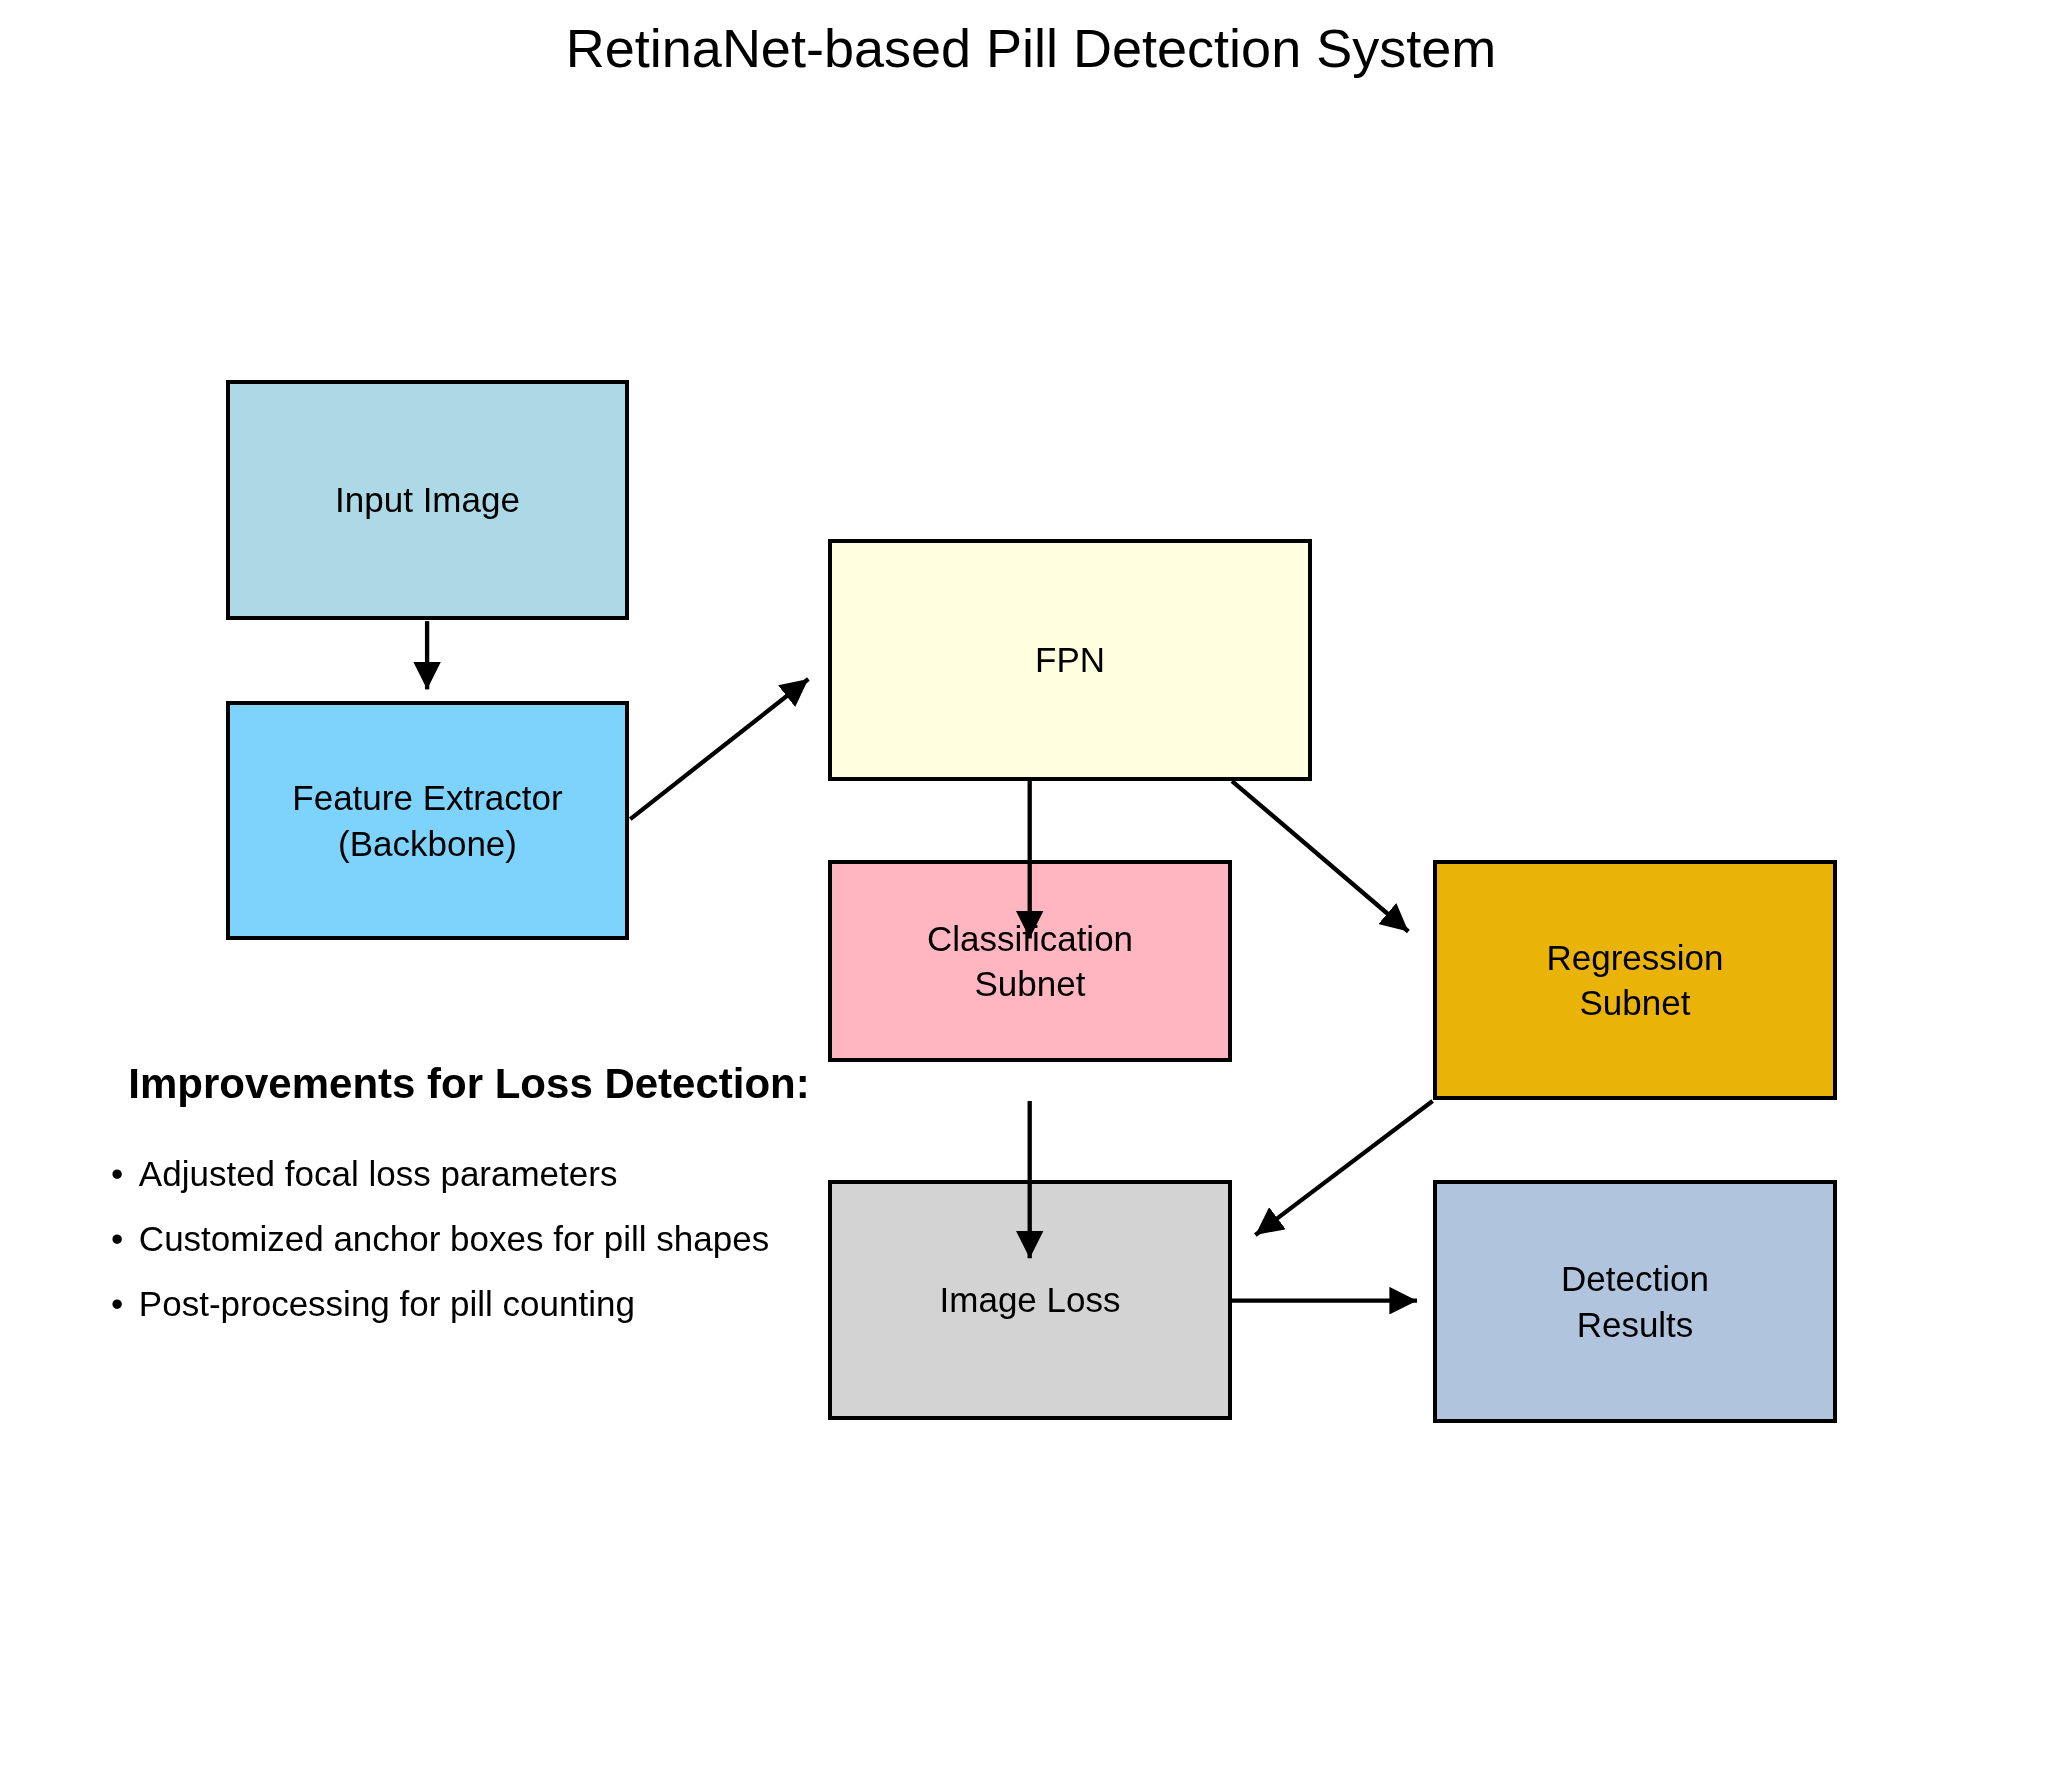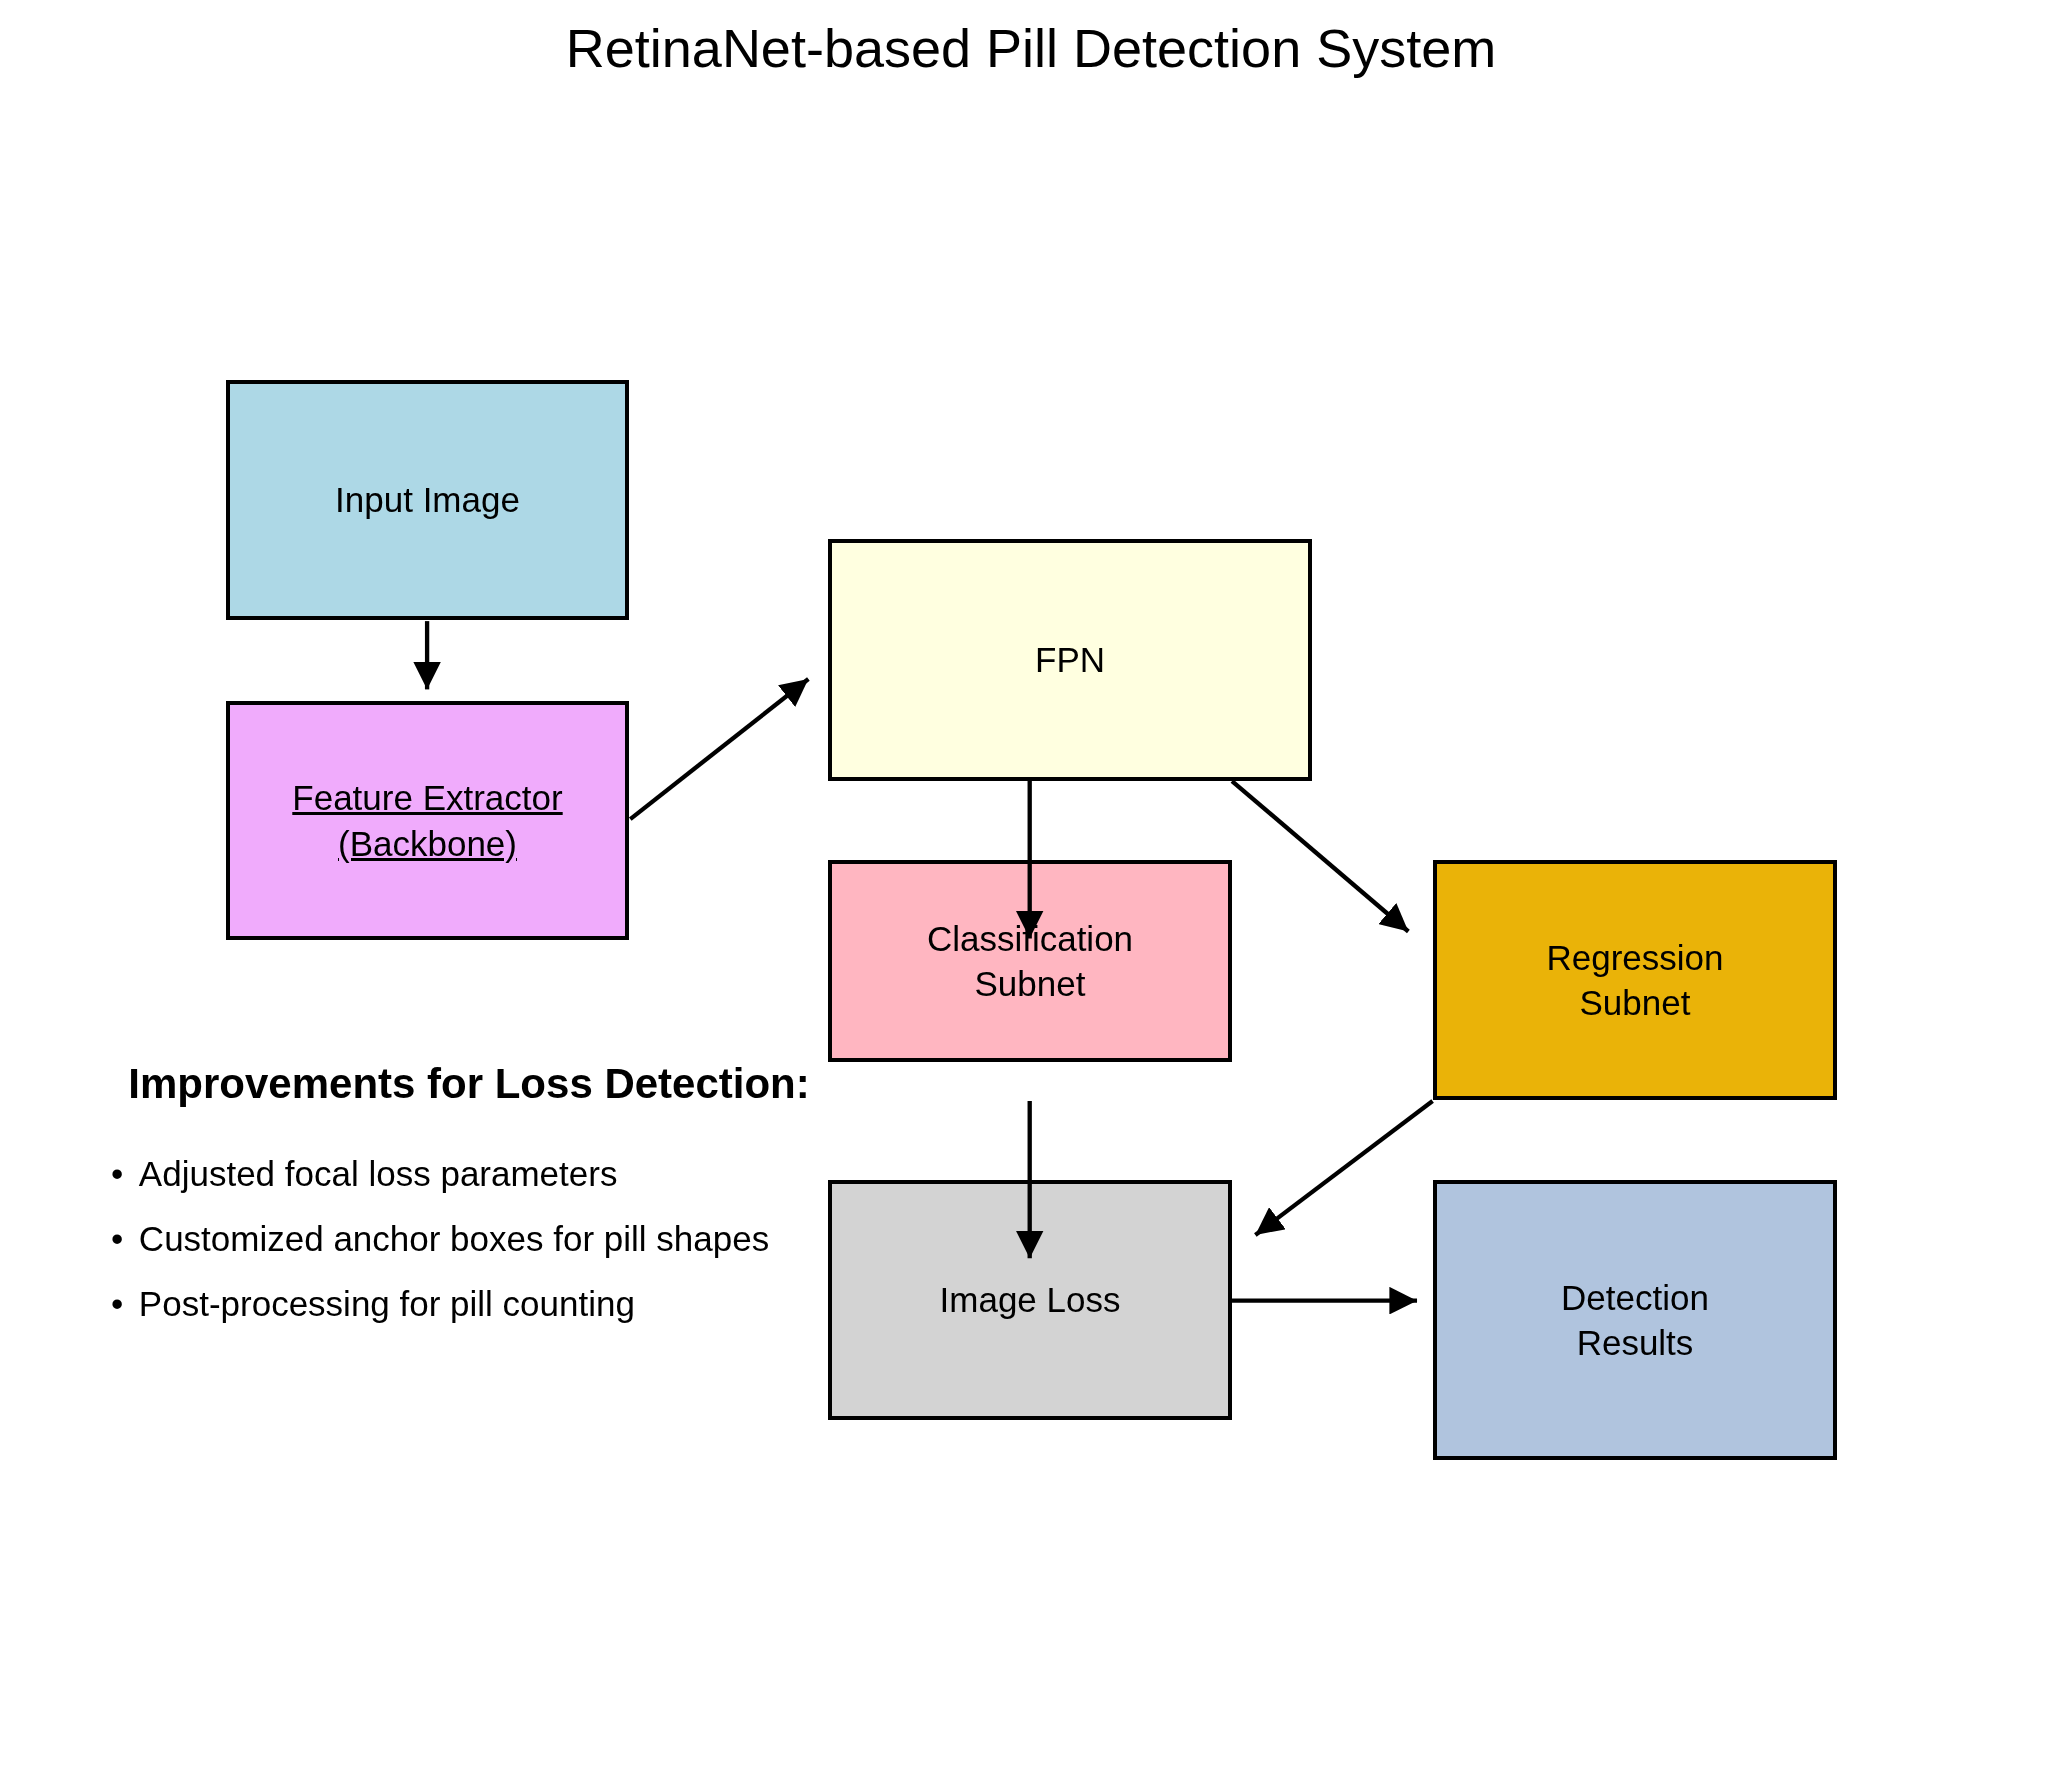--- a/index.html
+++ b/index.html
@@ -42,21 +42,21 @@
     text-align: center;
     white-space: pre-line;
   }
   
   .n-input       { left: 226px;  top: 380px;  width: 403px; height: 240px; }
   .n-feature     { left: 226px;  top: 701px;  width: 403px; height: 239px; }
   .n-fpn         { left: 828px;  top: 539px;  width: 484px; height: 242px; }
   .n-class       { left: 828px;  top: 860px;  width: 404px; height: 202px; }
   .n-regr        { left: 1433px; top: 860px;  width: 404px; height: 240px; }
   .n-focal       { left: 828px;  top: 1180px; width: 404px; height: 240px; }
-  .n-detect      { left: 1433px; top: 1180px; width: 404px; height: 280px; }
+  .n-detect      { left: 1433px; top: 1180px; width: 404px; height: 243px; }
 
   .arrows {
     position: absolute;
     left: 0;
     top: 0;
     z-index: 2;
     pointer-events: none;
   }
   .arrows line {
     stroke: #000000;
@@ -91,21 +91,21 @@
 <body>
 
 <div class="canvas">
 
   <div class="diagram-title">RetinaNet-based Pill Detection System</div>
 
   <div class="node n-input" style="background-color: rgb(173, 216, 230);">
     <span class="label">Input Image</span>
   </div>
 
-  <div class="node n-feature" style="background-color: #f0abfc; text-decoration: underline;">
+  <div class="node n-feature" style="background-color: #7dd3fc;">
     <span class="label">Feature Extractor
 (Backbone)</span>
   </div>
 
   <div class="node n-fpn" style="background-color: rgb(255, 255, 224);">
     <span class="label">FPN</span>
   </div>
 
   <div class="node n-class" style="background-color: rgb(255, 182, 193);">
     <span class="label">Classification

